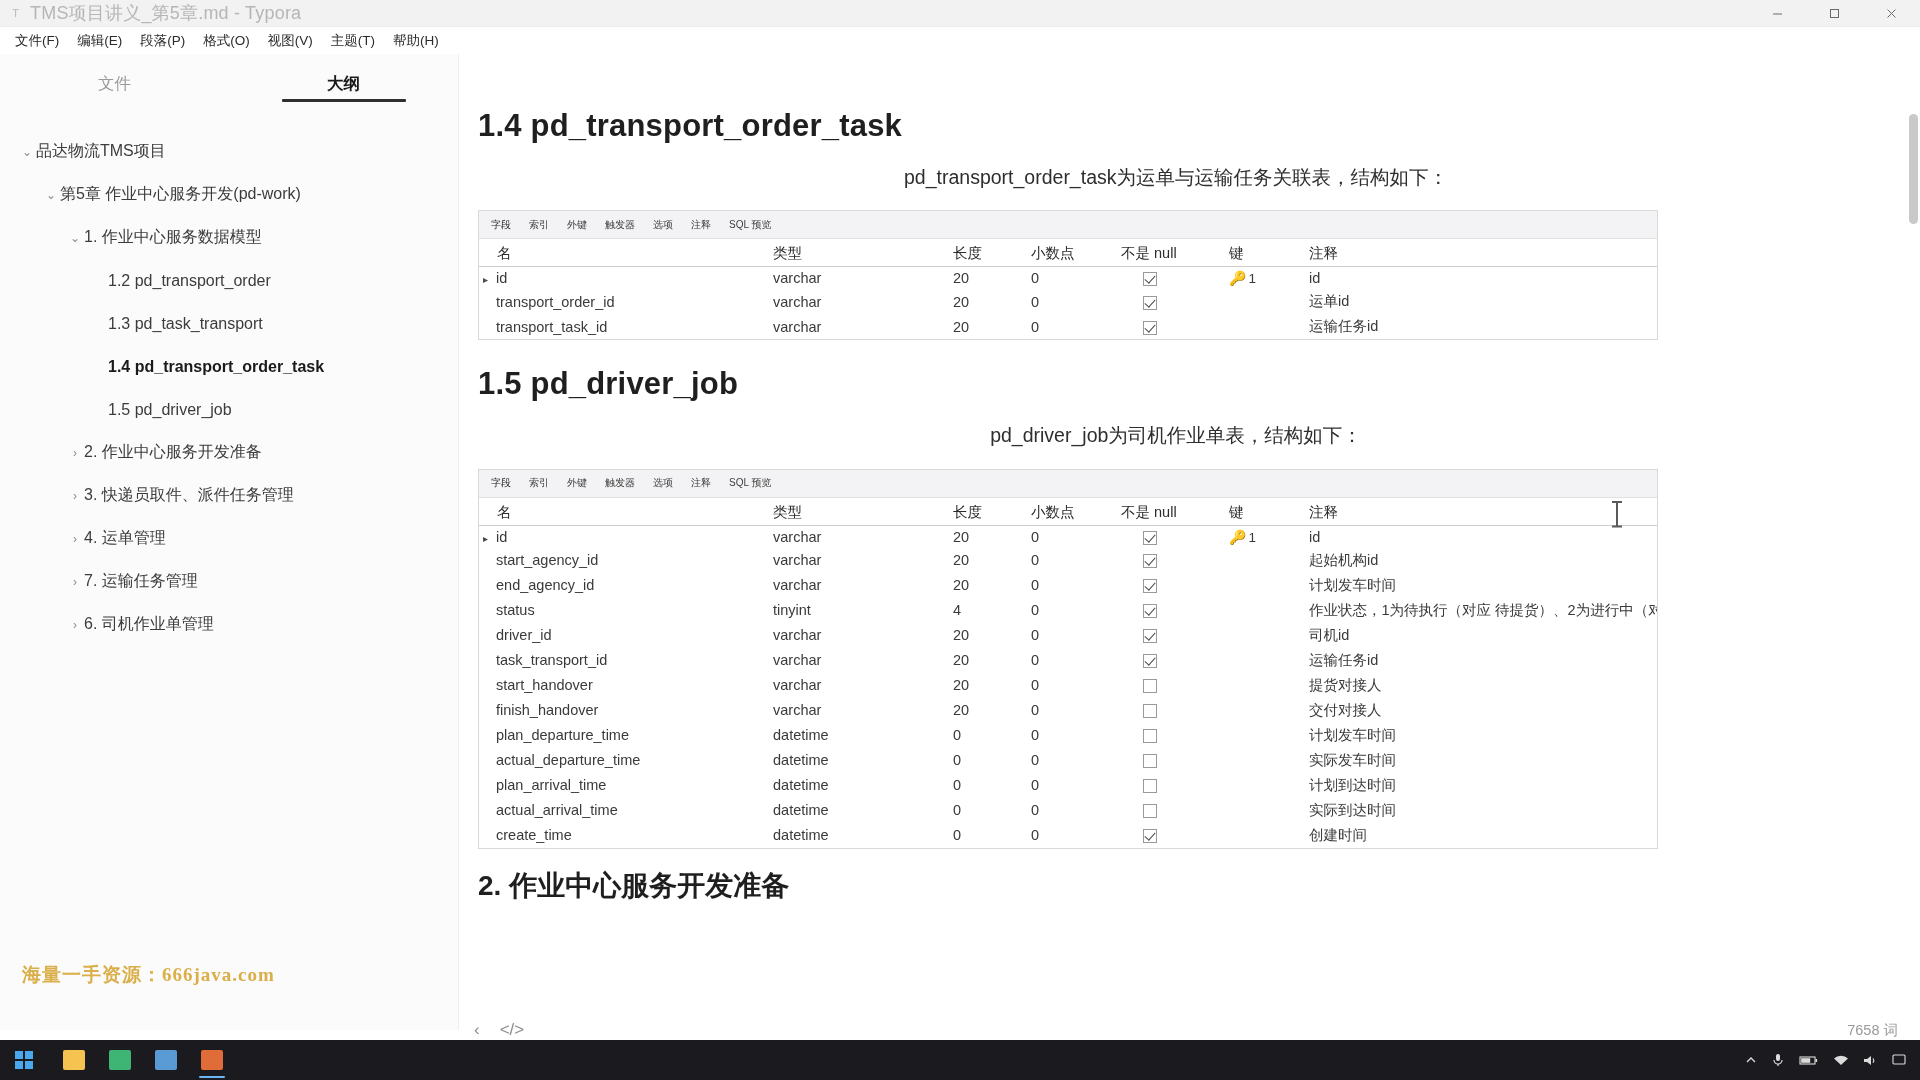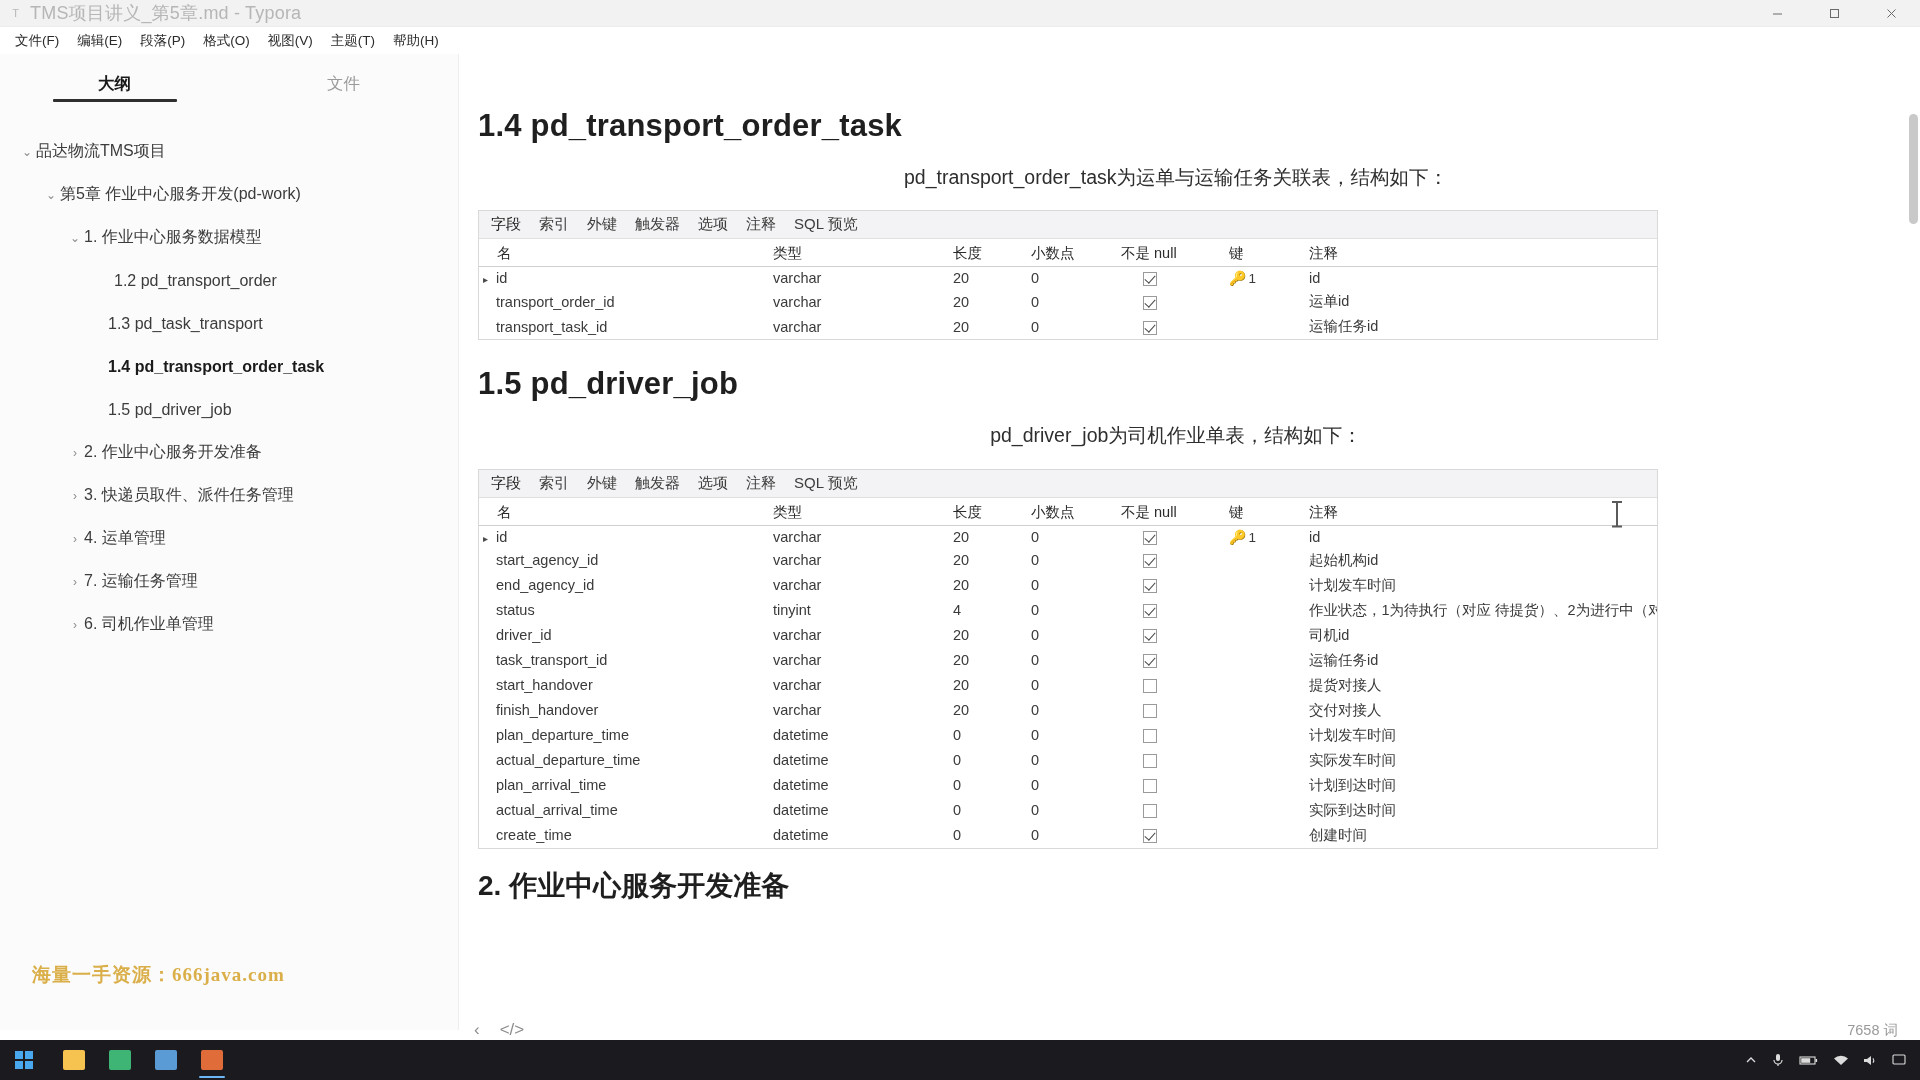--- a/index.html
+++ b/index.html
@@ -68,21 +68,20 @@
     font-size:12px; line-height:1;
   }
   .caret.empty { color:transparent; }
   .tree-label { overflow:hidden; text-overflow:ellipsis; }
 
   .watermark {
     position:absolute; left:22px; bottom:42px;
     font-size:19px; color:#d8a93a; font-weight:bold;
     font-family:"Liberation Serif", serif; letter-spacing:1px;
     opacity:0.92;
-    margin-left:10px;
   }
 
   
   .main {
     position:absolute; top:54px; left:460px; width:1460px; height:976px;
     background:#fff; overflow:hidden;
   }
   .doc { padding:28px 46px 0 18px; }
   h1.doc-h1 {
     font-size:31px; font-weight:bold; color:#1f1f1f;
@@ -110,21 +109,21 @@
 
   
   .navicat {
     border:1px solid #d9d9d9; background:#fff; width:1180px;
     margin:4px 0 8px 0; font-family:"Liberation Sans", sans-serif;
   }
   .nv-tabs {
     display:flex; align-items:center; height:28px; background:#f3f3f5;
     border-bottom:1px solid #e0e0e0; padding-left:12px; gap:18px;
   }
-  .nv-tab { font-size:15px; color:#3d3d3d; white-space:nowrap; }
+  .nv-tab { font-size:10px; color:#3d3d3d; white-space:nowrap; }
   .nv-tab.sel { color:#1c1c1c; }
   .nv-body { padding:0; }
   .nv-table { width:100%; border-collapse:collapse; table-layout:fixed; }
   .nv-table th {
     font-size:14.5px; font-weight:normal; color:#2b2b2b; text-align:left;
     padding:5px 4px 3px 4px; border-bottom:1px solid #cfcfcf;
     background:#fff; white-space:nowrap;
   }
   .nv-table td {
     font-size:14.5px; color:#3a3a3a; padding:3px 4px; white-space:nowrap;
@@ -226,37 +225,37 @@
     <div class="menu-item">编辑(E)</div>
     <div class="menu-item">段落(P)</div>
     <div class="menu-item">格式(O)</div>
     <div class="menu-item">视图(V)</div>
     <div class="menu-item">主题(T)</div>
     <div class="menu-item">帮助(H)</div>
   </div>
 
   <div class="sidebar">
     <div class="sb-tabs">
+      <div class="sb-tab">文件</div>
       <div class="sb-tab active">大纲</div>
-      <div class="sb-tab">文件</div>
     </div>
     <div class="sb-tree" id="outline-tree">
         <div class="tree-row" style="padding-left: 18px;">
           <span class="caret">⌄</span>
           <span class="tree-label">品达物流TMS项目</span>
         </div>
         <div class="tree-row" style="padding-left: 42px;">
           <span class="caret">⌄</span>
           <span class="tree-label">第5章 作业中心服务开发(pd-work)</span>
         </div>
         <div class="tree-row" style="padding-left: 66px;">
           <span class="caret">⌄</span>
           <span class="tree-label">1. 作业中心服务数据模型</span>
         </div>
-        <div class="tree-row" style="padding-left: 52px; gap: 44px;">
+        <div class="tree-row" style="padding-left: 90px;">
           <span class="caret empty">·</span>
           <span class="tree-label">1.2 pd_transport_order</span>
         </div>
         <div class="tree-row" style="padding-left: 90px;">
           <span class="caret empty">·</span>
           <span class="tree-label">1.3 pd_task_transport</span>
         </div>
         <div class="tree-row active-item" style="padding-left: 90px;">
           <span class="caret empty">·</span>
           <span class="tree-label">1.4 pd_transport_order_task</span>

